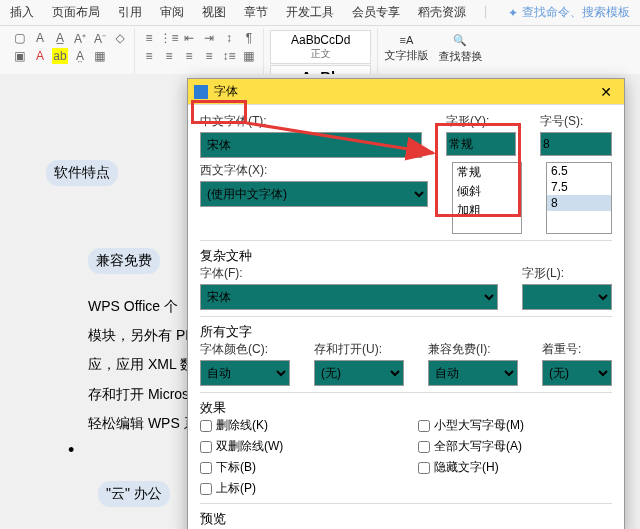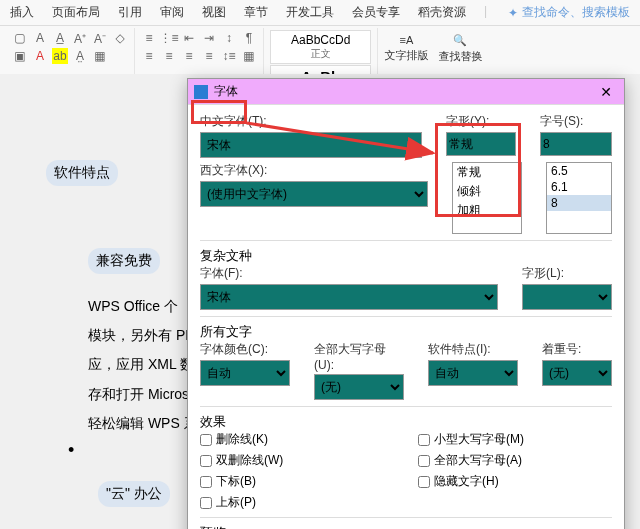--- a/index.html
+++ b/index.html
@@ -20,21 +20,21 @@
 .sty .lab { font-size: 10px; color: #666; }
 .right-tools { display: flex; gap: 10px; padding: 6px; align-items: flex-start; }
 .rtool { display: flex; flex-direction: column; align-items: center; font-size: 11px; color: #333; gap: 2px; }
 
 .doc { position: absolute; left: 0; top: 74px; right: 0; bottom: 0; background: #f0f0f0; padding: 70px 40px 0 40px; }
 .doc .block { background: #dbe5f1; padding: 4px 8px; margin: 16px 0; font-size: 14px; display: inline-block; border-radius: 12px; }
 .doc .para { font-size: 14px; line-height: 1.8; margin: 4px 0; }
 .doc .bullet { font-size: 18px; margin: 4px 28px; }
 
 .dialog { position: absolute; left: 187px; top: 78px; width: 438px; background: #fff; border: 1px solid #999; box-shadow: 0 4px 16px rgba(0,0,0,.3); }
-.titlebar { display: flex; align-items: center; padding: 4px 6px; background: #f0abfc; border-bottom: 1px solid #ddd; }
+.titlebar { display: flex; align-items: center; padding: 4px 6px; background: #fde047; border-bottom: 1px solid #ddd; }
 .titlebar .ico { width: 14px; height: 14px; background: #2b7cd3; display: inline-block; margin-right: 6px; }
 .titlebar .ttl { flex: 1; font-size: 12px; }
 .closex { width: 24px; text-align: center; font-size: 14px; }
 
 .tabs { display: flex; border-bottom: 1px solid #ccc; padding: 0 6px; }
 .tab { padding: 4px 10px; font-size: 12px; border: 1px solid transparent; position: relative; top: 1px; }
 .tab.active { background: #fff; border: 1px solid #ccc; border-bottom: 1px solid #fff; }
 
 .dbody { padding: 8px 12px 6px; font-size: 12px; }
 .row { display: flex; gap: 24px; margin-bottom: 4px; }
@@ -189,21 +189,21 @@
         <span class="lbl">西文字体(X):</span>
         <select><option>(使用中文字体)</option></select>
       </div>
       <div class="listbox" style="width:70px">
         <div>常规</div>
         <div>倾斜</div>
         <div>加粗</div>
       </div>
       <div class="listbox">
         <div>6.5</div>
-        <div>6.1</div>
+        <div>7.5</div>
         <div class="sel">8</div>
       </div>
     </div>
 
     <div class="group-title">复杂文种</div>
     <div class="row">
       <div class="col" style="flex:1">
           <span class="lbl">字体(F):</span>
           <select><option>宋体</option></select>
         </div>
@@ -213,25 +213,25 @@
         </div>
     </div>
 
     <div class="group-title">所有文字</div>
     <div class="row">
       <div class="col" style="flex:1">
           <span class="lbl">字体颜色(C):</span>
           <select><option>自动</option></select>
         </div>
       <div class="col" style="flex:1">
-          <span class="lbl">全部大写字母(U):</span>
+          <span class="lbl">存和打开(U):</span>
           <select><option>(无)</option></select>
         </div>
       <div class="col" style="flex:1">
-          <span class="lbl">软件特点(I):</span>
+          <span class="lbl">兼容免费(I):</span>
           <select><option>自动</option></select>
         </div>
       <div class="col" style="width:70px">
           <span class="lbl">着重号:</span>
           <select><option>(无)</option></select>
         </div>
     </div>
 
     <div class="group-title">效果</div>
     <div class="row">

